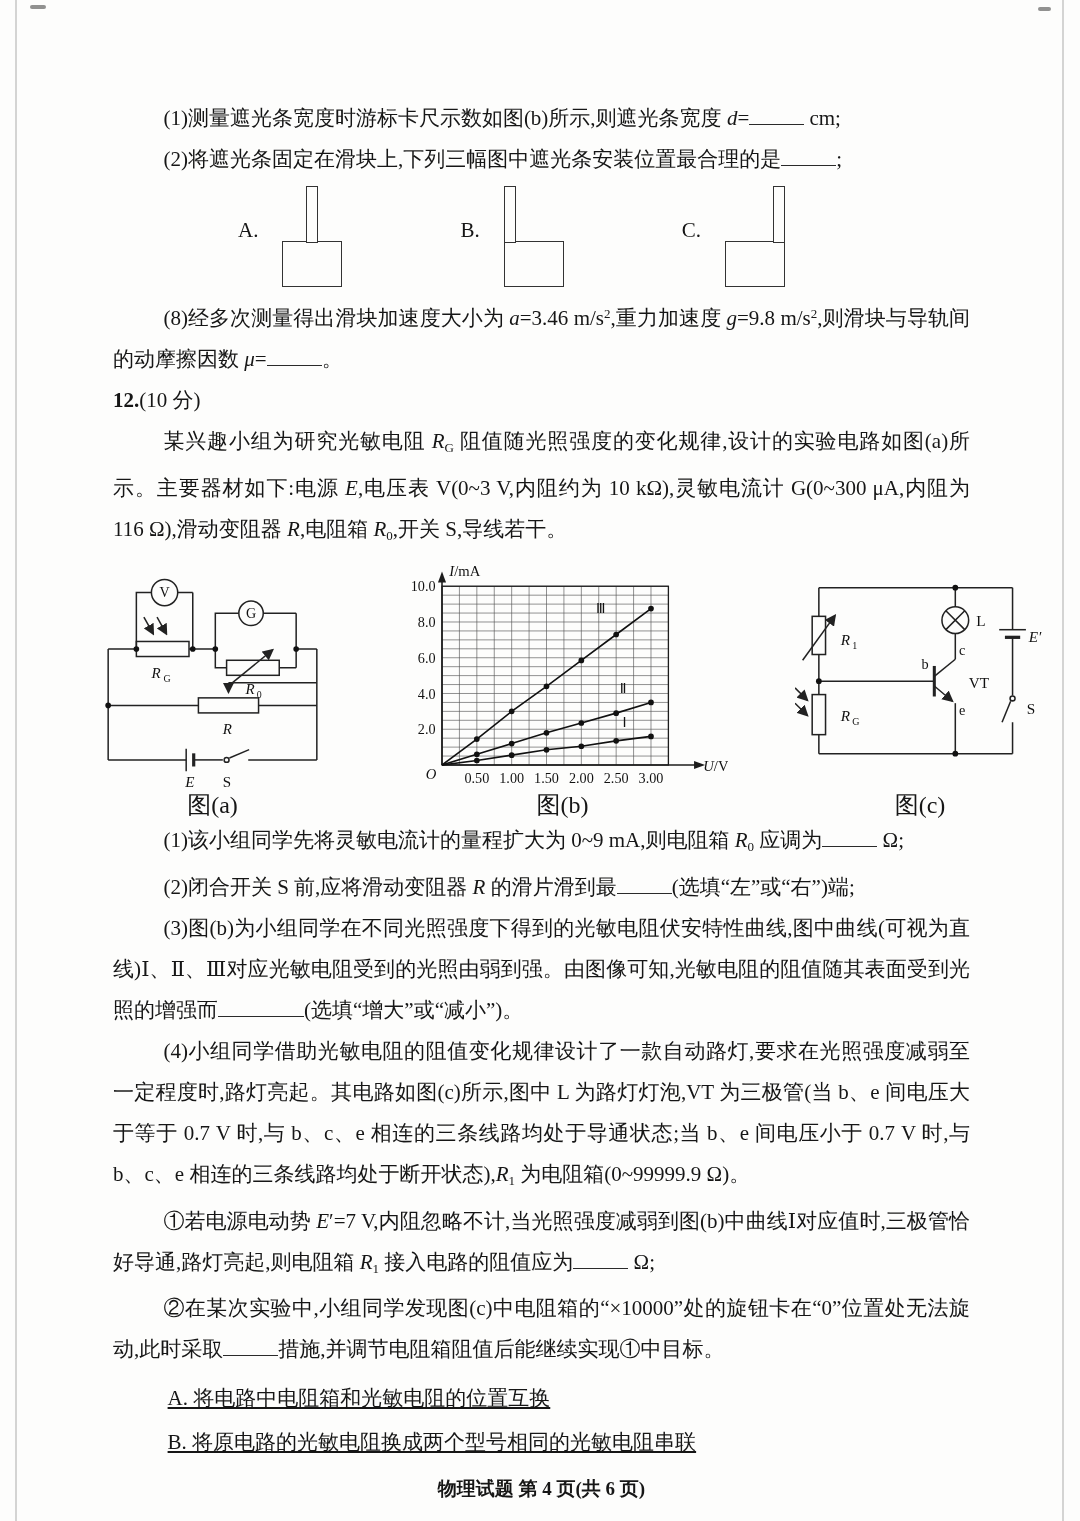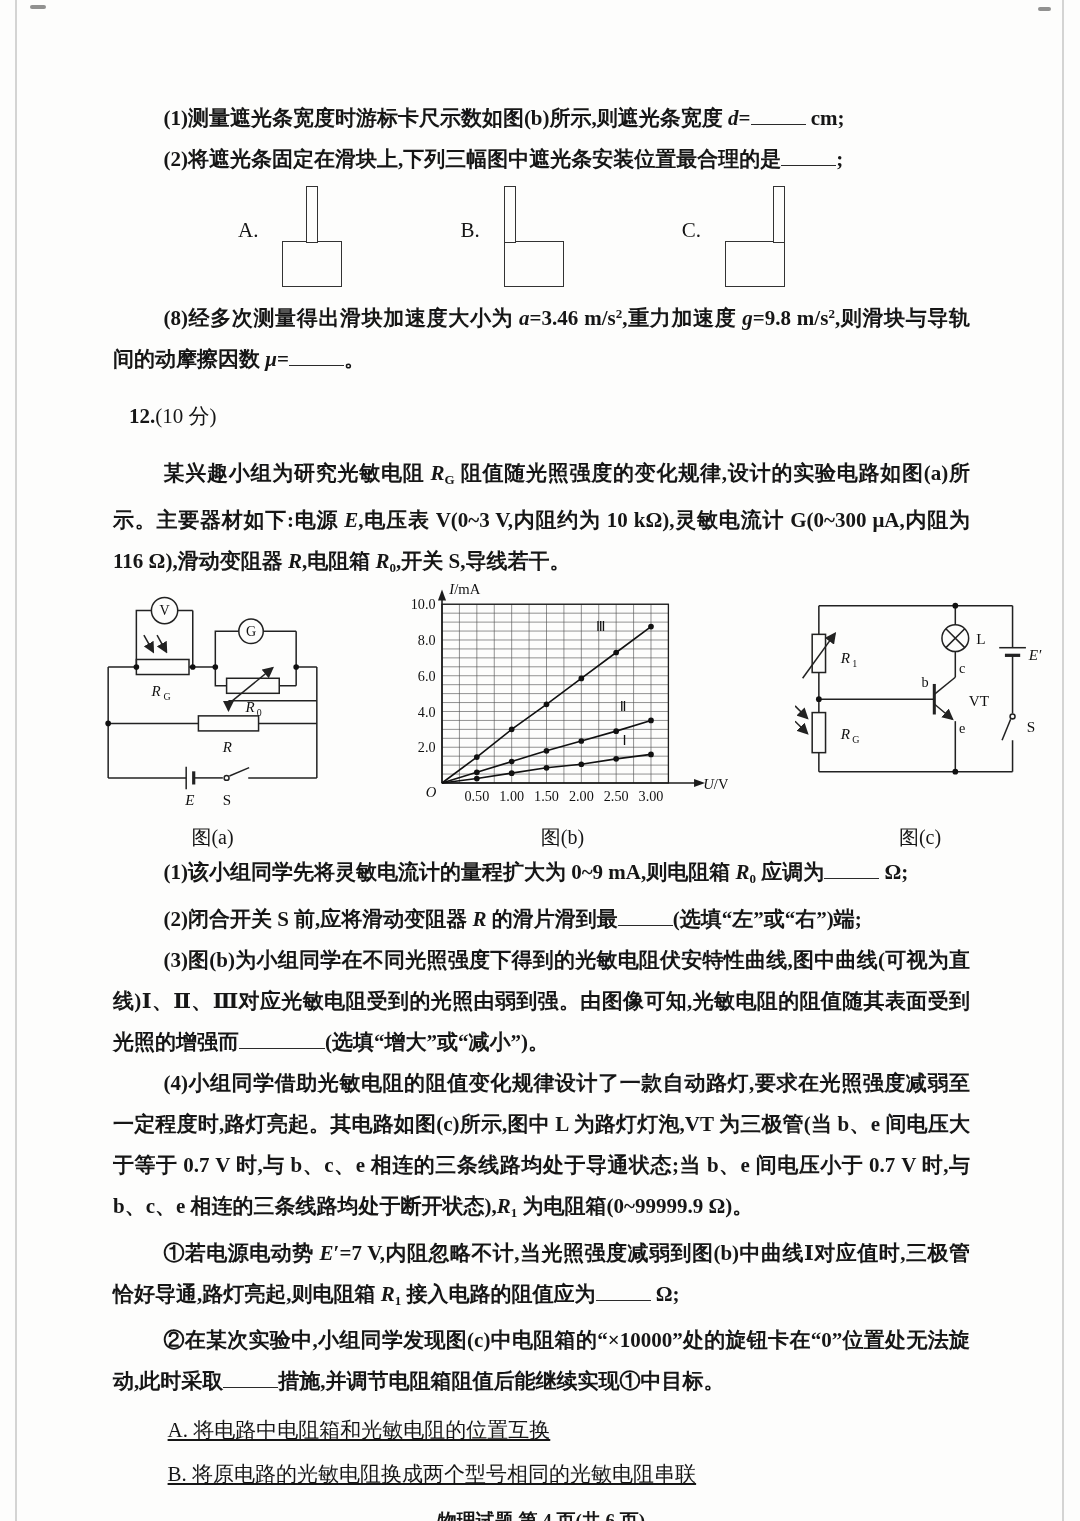--- a/index.html
+++ b/index.html
@@ -3,42 +3,42 @@
 <meta charset="utf-8">
 <style>
   html,body{margin:0;padding:0;}
   body{
     width:1080px;height:1521px;background:#fdfdfc;color:#161616;
     font-family:"Liberation Serif","DejaVu Serif",serif;
     position:relative;overflow:hidden;
   }
   .page{padding:98px 110px 0 113px;}
   .para{margin:0;font-size:21px;line-height:41px;text-align:justify;}
-  .indent{text-indent:2.4em;font-weight:bold;}
-  .q-head{margin:16px;font-size:21px;line-height:41px;}
+  .indent{text-indent:2.4em;}
+  .q-head{margin:0;font-size:21px;line-height:41px;}
   .b{font-weight:bold;}
   .i{font-style:italic;font-family:"Liberation Serif",serif;}
   .sub{font-size:.62em;vertical-align:-0.28em;}
   .sup{font-size:.62em;vertical-align:0.55em;}
   .blank{display:inline-block;min-width:55px;height:2px;border-bottom:1.6px solid #2a2a2a;}
   .blankw{display:inline-block;min-width:86px;height:2px;border-bottom:1.6px solid #2a2a2a;}
   
   .abc-row{display:flex;align-items:flex-start;padding-left:125px;column-gap:118px;margin:4px 0 4px;height:105px;}
   .abc-item{display:flex;align-items:flex-start;column-gap:24px;}
   .abc-label{font-size:21px;margin-top:34px;}
   .shade-shape{display:flex;flex-direction:column;width:60px;margin-top:2px;}
   .strip{width:10px;height:55px;border:1.7px solid #333;background:#fdfdfc;margin-bottom:-2px;z-index:1;}
   .pos-a{align-self:center;}
   .pos-b{align-self:flex-start;}
   .pos-c{align-self:flex-end;}
   .block{width:58px;height:44px;border:1.7px solid #333;}
   
   .fig-row{width:950px;margin-left:-18px;display:flex;justify-content:space-between;align-items:flex-end;margin-top:6px;margin-bottom:4px;height:255px;}
   figure.fig{margin:0;display:flex;flex-direction:column;align-items:center;}
-  figcaption{font-size:20px;line-height:22px;margin-top:14px;}
+  figcaption{font-size:24px;line-height:22px;margin-top:0;}
   .fig svg text{font-family:"Liberation Serif",serif;fill:#111;}
   .it{font-style:italic;}
   
   .opts{margin-top:8px;text-decoration:underline;}
   .opt{margin:0 0 3px;font-size:21px;line-height:41px;padding-left:2.6em;text-indent:0;}
   .footer{margin-top:13px;text-align:center;font-size:19px;font-weight:bold;}
   
   .edge{position:absolute;top:0;bottom:0;width:2px;background:#b3b3b0;opacity:.55;}
   .edge.l{left:15px;} .edge.r{left:1062px;}
   .mark{position:absolute;background:#4a4a48;opacity:.6;height:4px;border-radius:2px;}

